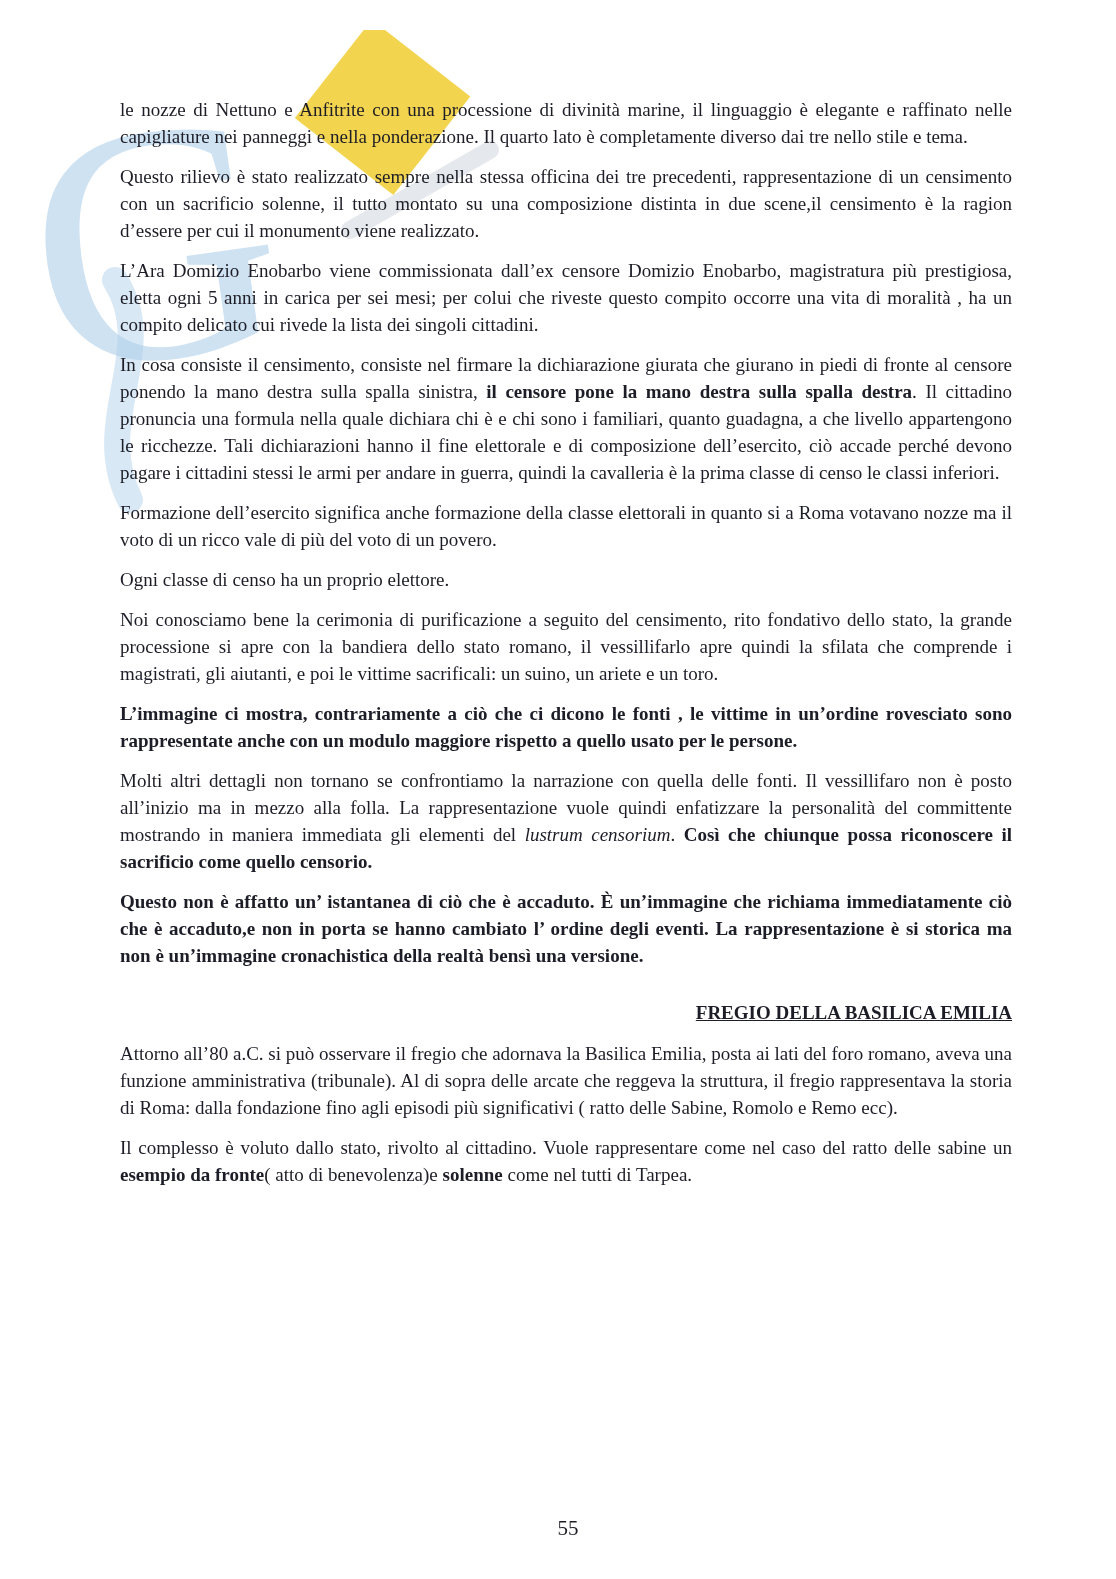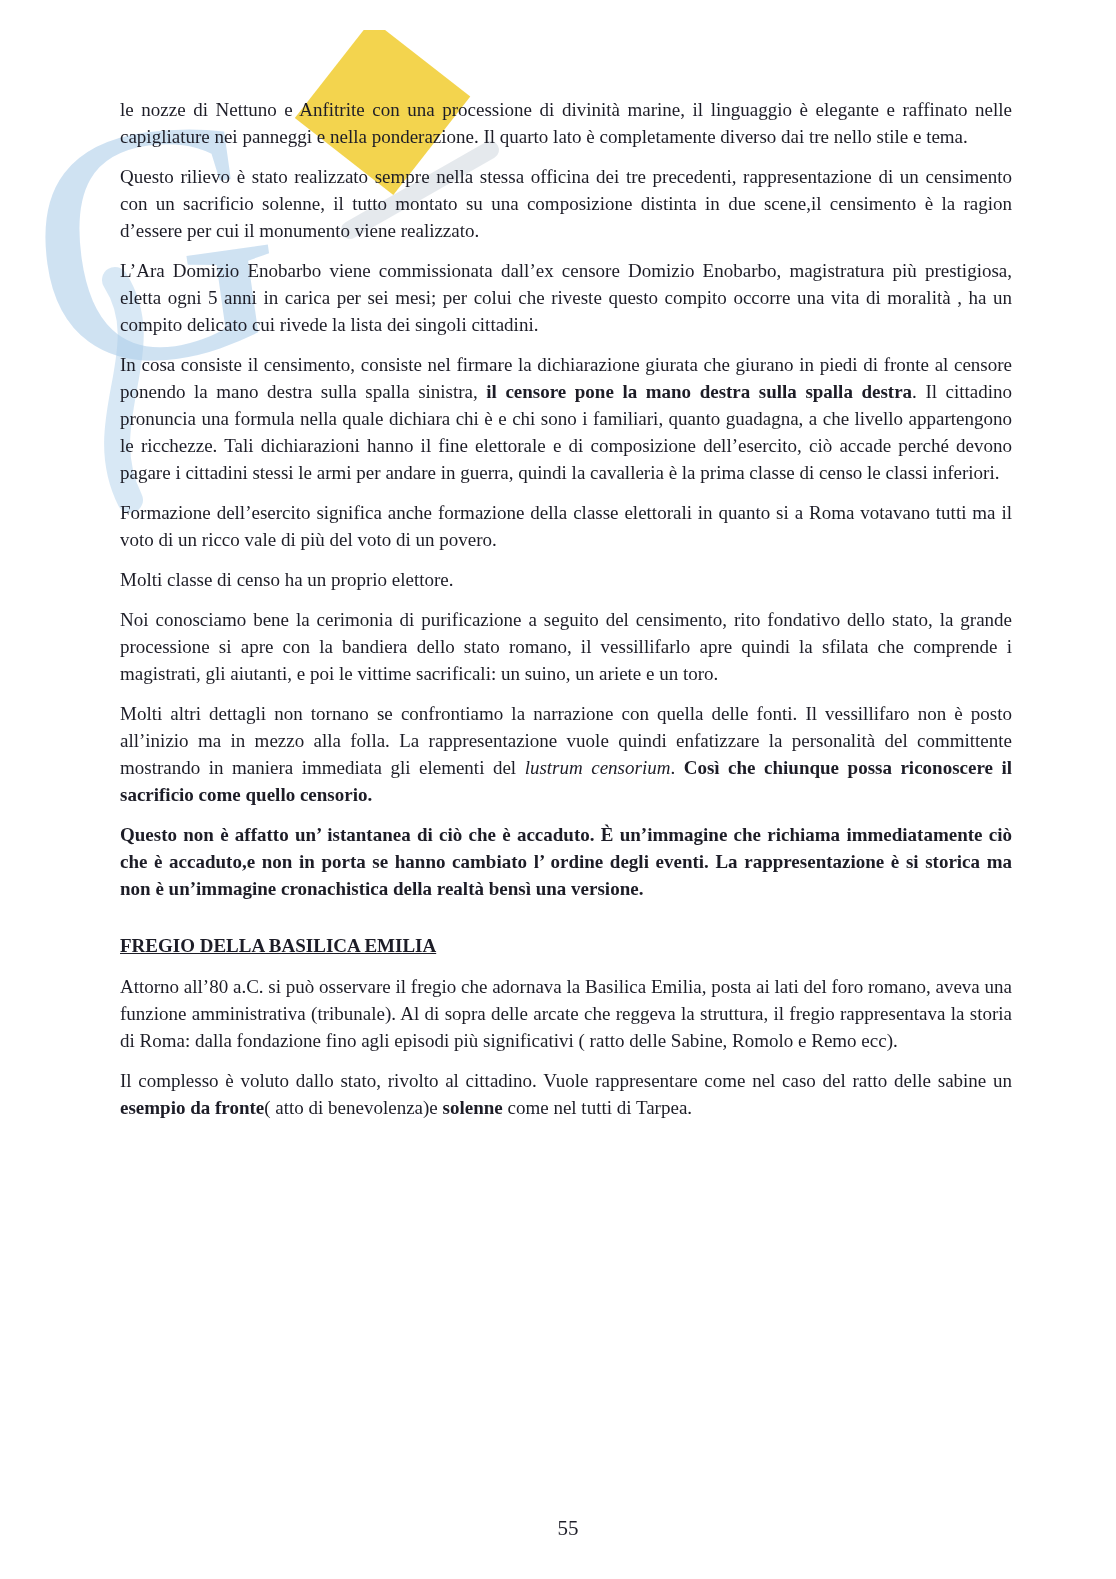--- a/index.html
+++ b/index.html
@@ -27,21 +27,21 @@
     font-size:19px;
     line-height:27px;
     text-align:justify;
   }
   .body-text p{margin:0 0 13px 0;}
   .body-text h2{
     font-size:19px;
     line-height:27px;
     font-weight:bold;
     margin:30px 0 14px 0;
-    text-align:left;
+    text-align:right;
   }
   .run-b{font-weight:bold;}
   .run-i{font-style:italic;}
   .run-u{text-decoration:underline;}
   .page-number{
     position:absolute;
     left:0; right:0; bottom:38px;
     text-align:center;
     font-size:21px;
     z-index:2;
@@ -66,23 +66,24 @@
     <path d="M 95 250 C 140 320, 70 390, 110 470" stroke="#a9cbe9" stroke-width="26" fill="none" opacity="0.45" stroke-linecap="round"></path>
 
     <path d="M 330 200 L 470 120" stroke="#c6cfd8" stroke-width="18" fill="none" opacity="0.45" stroke-linecap="round"></path>
   </svg>
 
   <div class="body-text">
       <p><span>le nozze di Nettuno e Anfitrite con una processione di divinità marine, il linguaggio è elegante e raffinato nelle capigliature nei panneggi e nella ponderazione. Il quarto lato è completamente diverso dai tre nello stile e tema.</span></p>
       <p><span>Questo rilievo è stato realizzato sempre nella stessa officina dei tre precedenti, rappresentazione di un censimento con un sacrificio solenne, il tutto montato su una composizione distinta in due scene,il censimento è la ragion d’essere per cui il monumento viene realizzato.</span></p>
       <p><span>L’Ara Domizio Enobarbo viene commissionata dall’ex censore Domizio Enobarbo, magistratura più prestigiosa, eletta ogni 5 anni in carica per sei mesi; per colui che riveste questo compito occorre una vita di moralità , ha  un compito delicato cui rivede la lista dei singoli cittadini.</span></p>
       <p><span>In cosa consiste il censimento, consiste nel firmare la dichiarazione giurata che giurano in piedi di fronte al censore ponendo la mano destra sulla spalla sinistra, </span><span class="run-b">il censore pone la mano destra sulla spalla destra</span><span>. Il cittadino pronuncia una formula nella quale dichiara chi è e chi sono i familiari, quanto guadagna, a che livello appartengono le ricchezze. Tali dichiarazioni hanno il fine elettorale e di composizione dell’esercito, ciò accade perché devono pagare i cittadini stessi le armi per andare in guerra, quindi la cavalleria è la prima classe di censo le classi inferiori.</span></p>
-      <p><span>Formazione dell’esercito significa anche formazione della classe elettorali in quanto si a Roma votavano tutti ma il voto di un ricco vale di più del voto di un povero.</span></p>
-      <p><span>Molti classe di censo ha un proprio elettore.</span></p>
+      <p><span>Formazione dell’esercito significa anche formazione della classe elettorali in quanto si a Roma votavano nozze ma il voto di un ricco vale di più del voto di un povero.</span></p>
+      <p><span>Ogni classe di censo ha un proprio elettore.</span></p>
       <p><span>Noi conosciamo bene la cerimonia di purificazione a seguito del censimento, rito fondativo dello stato, la grande processione si apre con la bandiera dello stato romano, il vessillifarlo apre quindi la sfilata che comprende i magistrati, gli aiutanti, e poi le vittime sacrificali: un suino, un ariete e un toro.</span></p>
+      <p><span class="run-b">L’immagine ci mostra, contrariamente a ciò che ci dicono le fonti , le vittime in un’ordine rovesciato sono rappresentate anche con un modulo maggiore rispetto a quello usato per le persone.</span></p>
       <p><span>Molti altri dettagli non tornano se confrontiamo la narrazione con quella delle fonti. Il vessillifaro non è posto all’inizio ma in mezzo alla folla. La rappresentazione vuole quindi enfatizzare la personalità del committente mostrando in maniera immediata gli elementi del </span><span class="run-i">lustrum censorium</span><span>. </span><span class="run-b">Così che chiunque possa riconoscere il sacrificio come quello censorio.</span></p>
       <p><span class="run-b">Questo non è affatto un’ istantanea di ciò che è accaduto. È un’immagine che richiama immediatamente ciò che è accaduto,e non in porta se hanno cambiato l’ ordine degli eventi. La rappresentazione è si storica ma non è un’immagine cronachistica della realtà bensì una versione.</span></p>
       <h2><span class="run-b run-u">FREGIO DELLA BASILICA EMILIA</span></h2>
       <p><span>Attorno all’80 a.C. si può osservare il fregio che adornava la Basilica Emilia, posta ai lati del foro romano, aveva una funzione amministrativa (tribunale). Al di sopra delle arcate che reggeva la struttura, il fregio rappresentava la storia di Roma: dalla fondazione fino agli episodi più significativi ( ratto delle Sabine, Romolo e Remo ecc).</span></p>
       <p><span>Il complesso è voluto dallo stato, rivolto al cittadino. Vuole rappresentare come nel caso del ratto delle sabine un </span><span class="run-b">esempio da fronte</span><span>( atto di benevolenza)e </span><span class="run-b">solenne</span><span> come nel tutti di Tarpea.</span></p>
     </div>
 
   <div class="page-number">55</div>
 
 </div>

